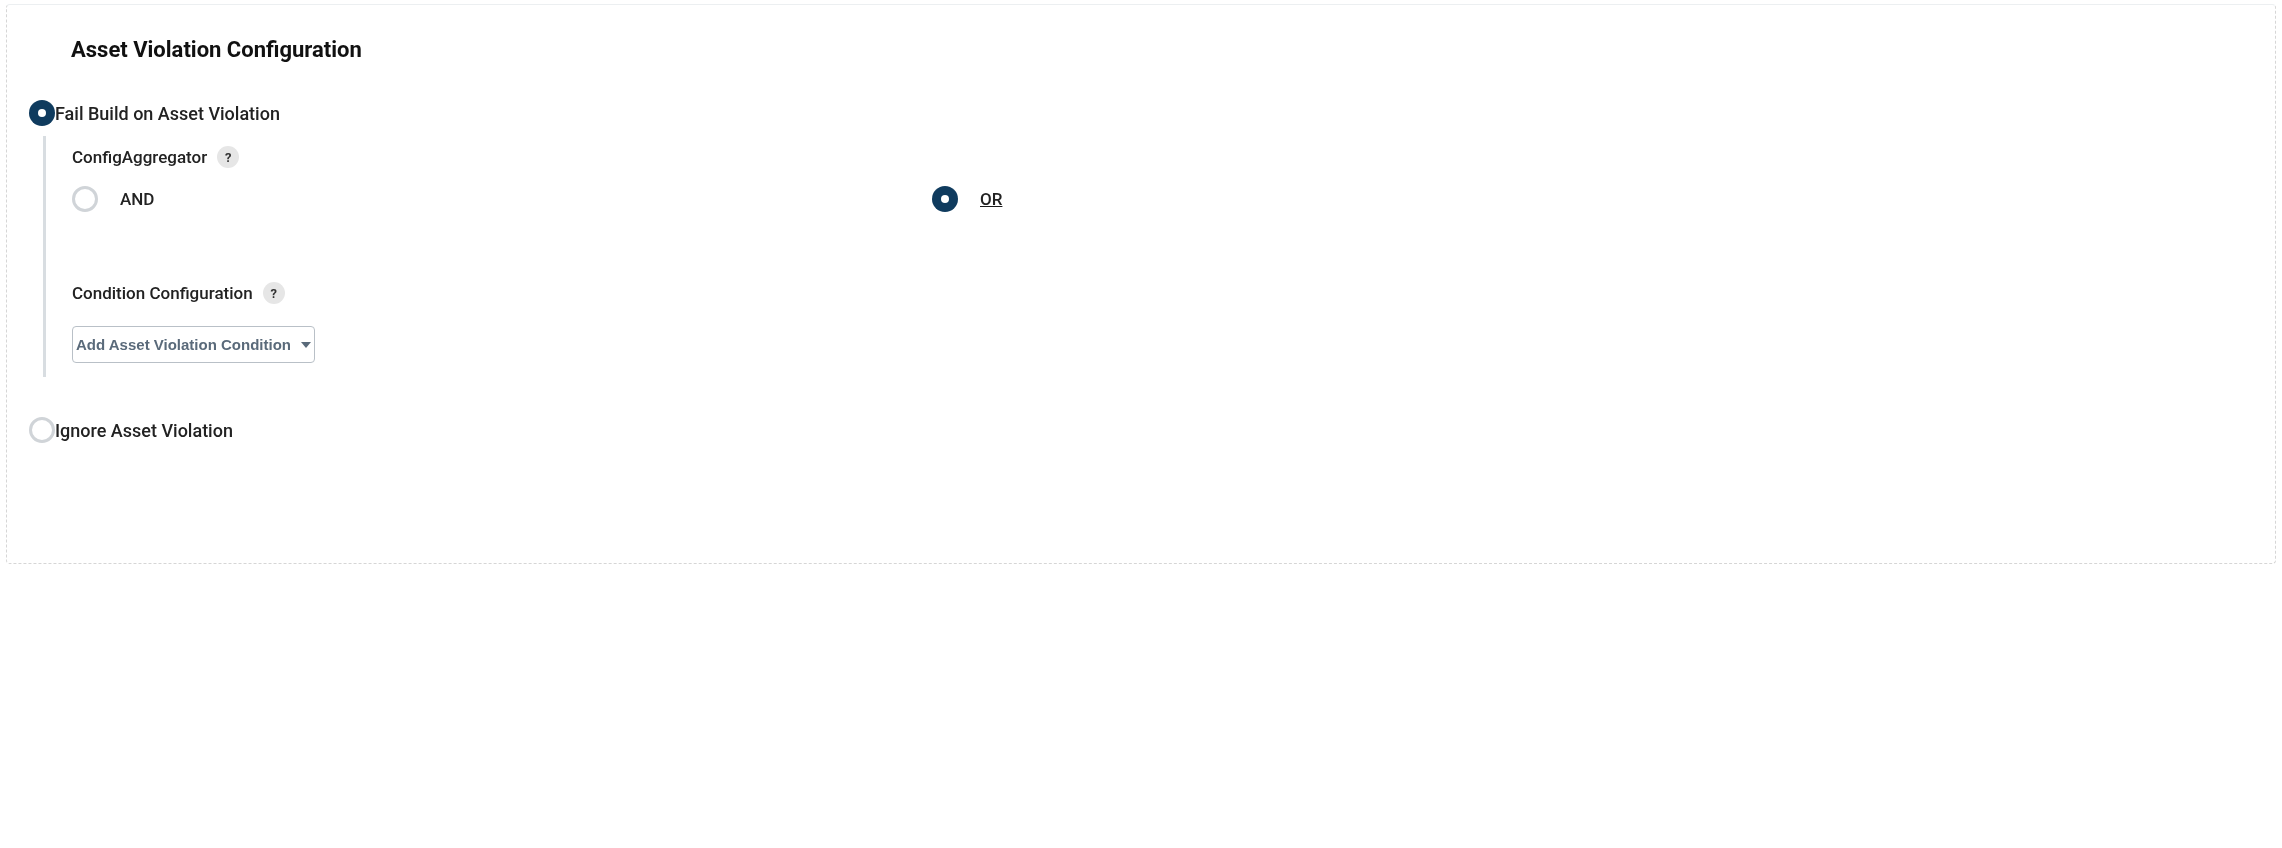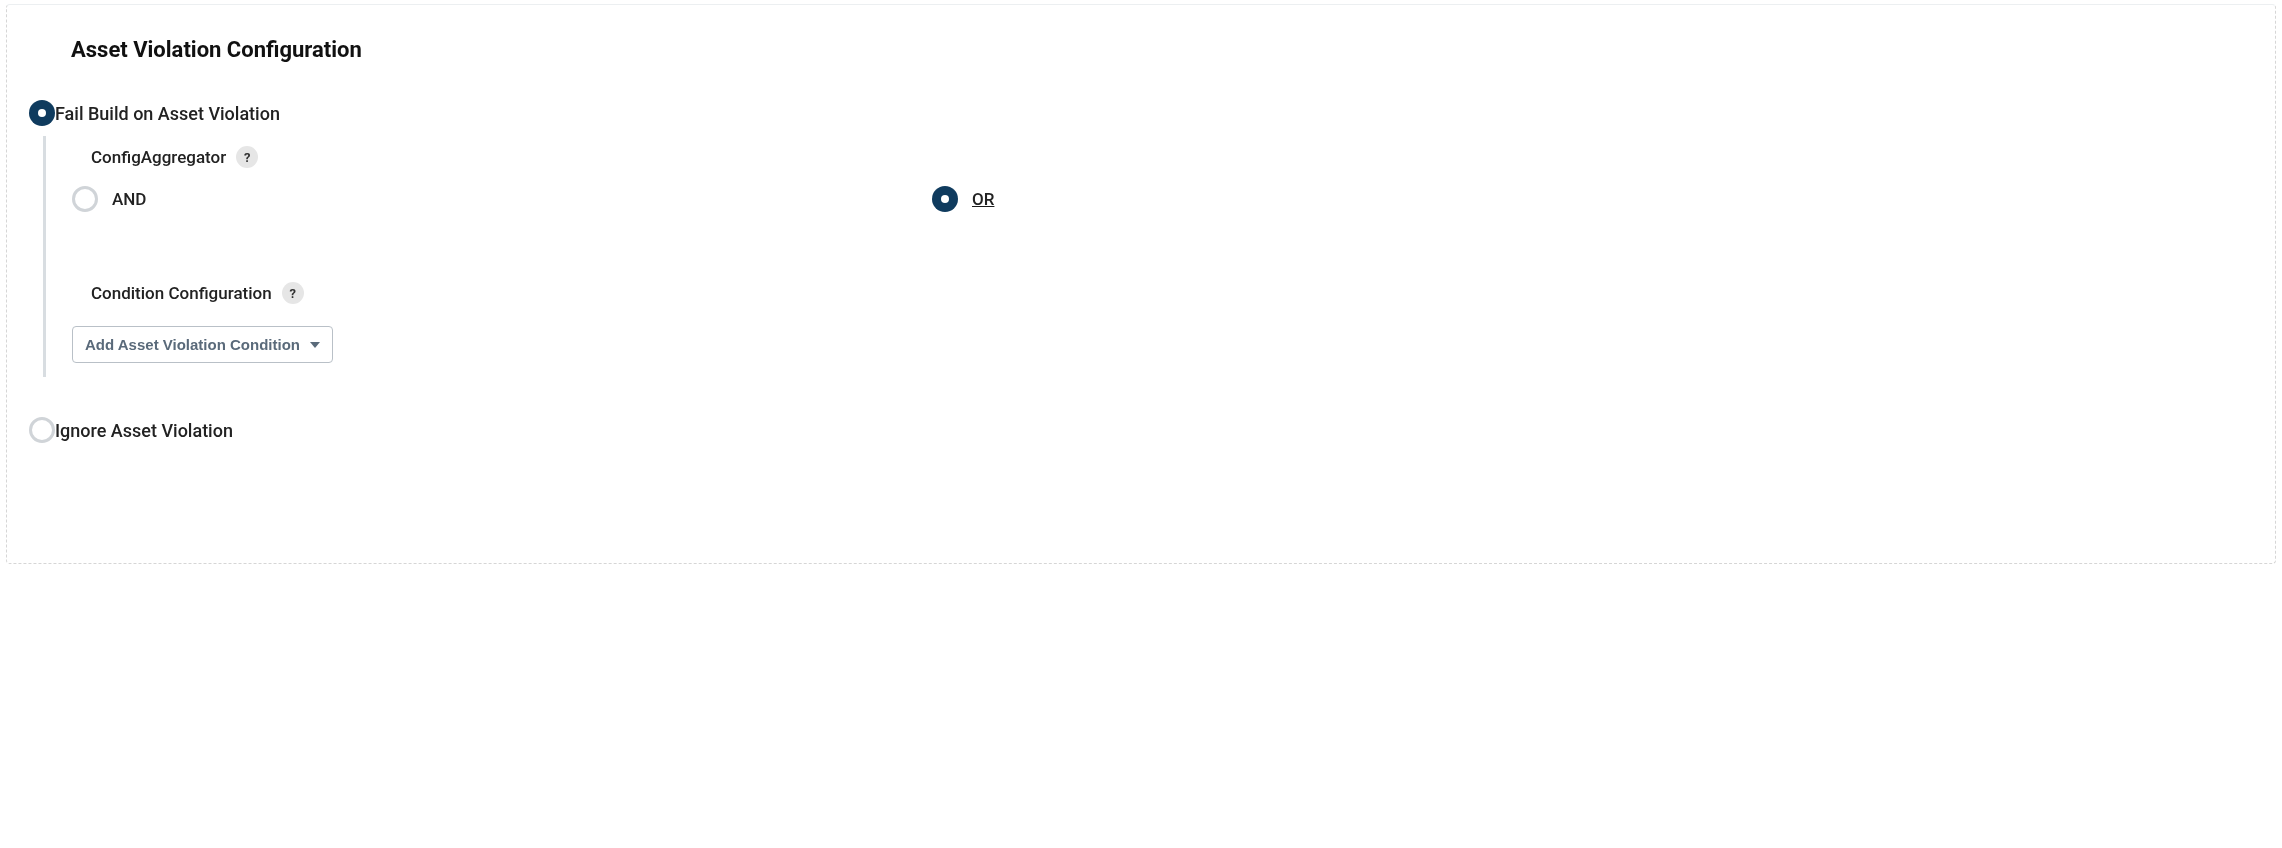--- a/index.html
+++ b/index.html
@@ -67,21 +67,20 @@
     padding-left: 26px;
     padding-top: 10px;
     padding-bottom: 14px;
     margin-bottom: 40px;
   }
   .sub-row {
     display: flex;
     align-items: center;
     gap: 10px;
     margin-bottom: 12px;
-    margin-left: 19px;
   }
   .sub-label {
     font-size: 17px;
     font-weight: 500;
     color: #222;
   }
   .help {
     width: 22px; height: 22px;
     border-radius: 50%;
     background: #e6e6e6;
@@ -96,38 +95,38 @@
   .aggregator-row {
     display: flex;
     gap: 80px;
     margin-top: 18px;
     margin-bottom: 70px;
     flex-wrap: wrap;
   }
   .agg-option {
     display: flex;
     align-items: center;
-    gap: 14px;
+    gap: 22px;
     min-width: 780px;
     text-align: right;
   }
   .agg-option:last-child { min-width: auto; text-decoration: underline; }
   .agg-label {
     font-size: 17px;
     font-weight: 500;
     color: #222;
   }
   .dropdown-btn {
     display: inline-flex;
     align-items: center;
     gap: 10px;
     border: 1.5px solid #b9c0c7;
     background: #fff;
     border-radius: 4px;
-    padding: 9px 12px;
+    padding: 9px 3px;
     font-size: 15px;
     font-weight: 600;
     color: #5a6a7a;
     cursor: pointer;
     margin-top: 10px;
   }
   .caret-down {
     width: 0; height: 0;
     border-left: 5px solid transparent;
     border-right: 5px solid transparent;

